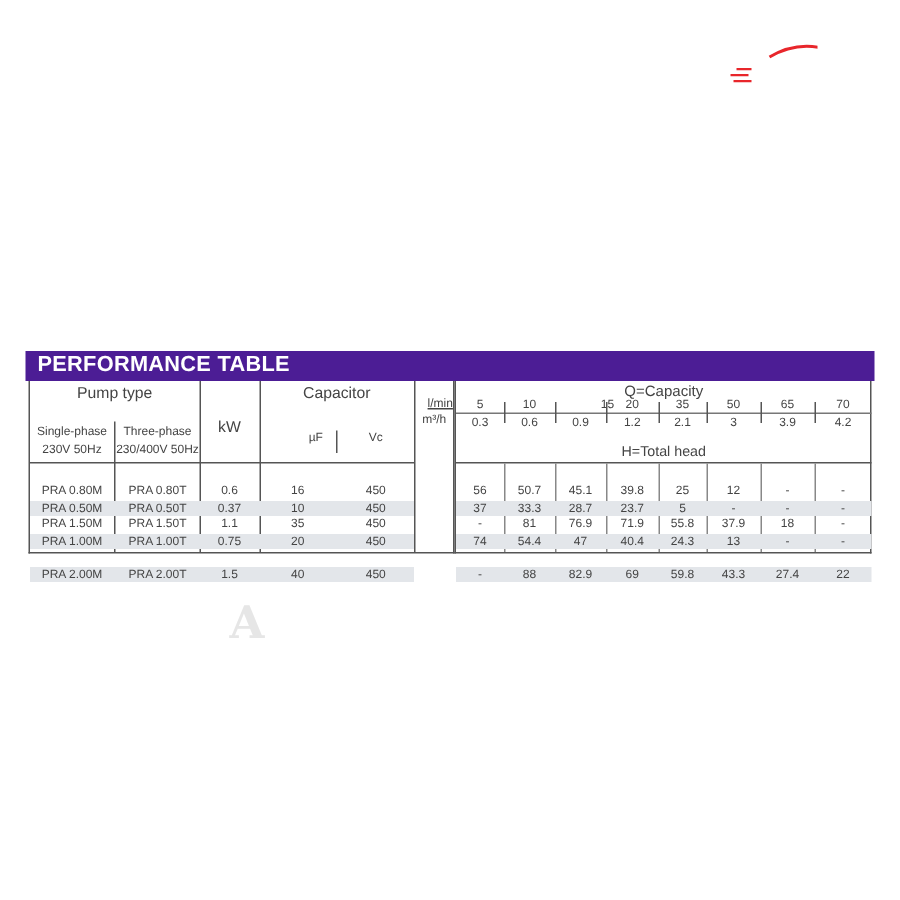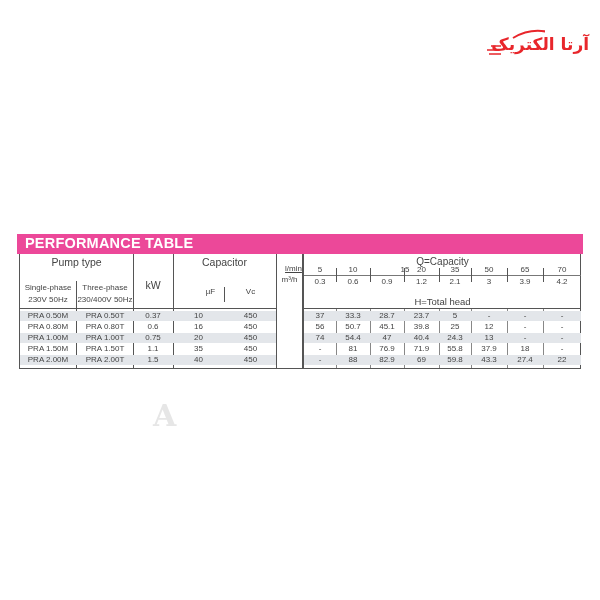--- a/index.html
+++ b/index.html
@@ -10,56 +10,55 @@
   .logo {
     position:absolute; left:485px; top:28px; width:110px; height:32px;
   }
   .logo .logo-text {
     position:absolute; right:6px; top:6px; font-family:"DejaVu Sans", sans-serif;
     font-size:17px; font-weight:bold; color:#e8262b; letter-spacing:-1px; direction:rtl;
   }
   .logo svg { position:absolute; left:0; top:0; }
   .banner {
     position:absolute; left:17px; top:234px; width:566px; height:20px;
-    background:#ec4899; color:#fff;
+    background:#4c1d95; color:#fff;
   }
   .banner .title {
     position:absolute; left:8px; top:1px; font-size:14.5px; font-weight:bold; letter-spacing:0.2px;
   }
   .banner .fa-title {
     position:absolute; right:8px; top:3px; font-family:"DejaVu Sans", sans-serif; font-size:10px; font-weight:bold; direction:rtl;margin-top:48px;
   }
   .tbl {
     position:absolute; left:19px; top:254px; width:284px; height:115px;
     border:1px solid #555; border-top:none; box-sizing:border-box;
   }
   .tbl2 {
     position:absolute; left:303px; top:254px; width:278px; height:115px;
     border:1px solid #555; border-top:none; box-sizing:border-box;
   }
   .cell { position:absolute; font-size:8px; color:#444; text-align:center; }
   .vline { position:absolute; background:#555; width:1px; }
   .hline { position:absolute; background:#555; height:1px; }
   .row { position:absolute; height:10px; font-size:8px; color:#444; }
-  .row.shade { background:#e3e6ea; }
+  .row.shade { background:#e3e6ea;margin-top:23px; }
   .row span { position:absolute; text-align:center; top:0; line-height:10px; }
   .watermark {
     position:absolute; left:153px; top:398px; width:30px; height:34px; opacity:0.18;
     font-family:"DejaVu Serif", serif; font-size:30px; font-weight:bold; color:#777;
   }
 </style>
 </head>
 <body>
 
 <div class="logo">
   <svg width="60" height="32">
     <path d="M2 22 L14 22 M4 26 L16 26 M6 18 L16 18" stroke="#e8262b" stroke-width="1.5"></path>
     <path d="M28 10 Q48 -2 70 6" stroke="#e8262b" stroke-width="2" fill="none"></path>
   </svg>
-  <span class="logo-text">آرتا الکتریک</span>
 </div>
 
 <div class="banner">
   <span class="title">PERFORMANCE TABLE</span>
   <span class="fa-title">جدول فنی</span>
 </div>
 
 <div class="tbl">
   <div class="vline" style="left:113px; top:0; height:114px;"></div>
   <div class="vline" style="left:153px; top:0; height:114px;"></div>

